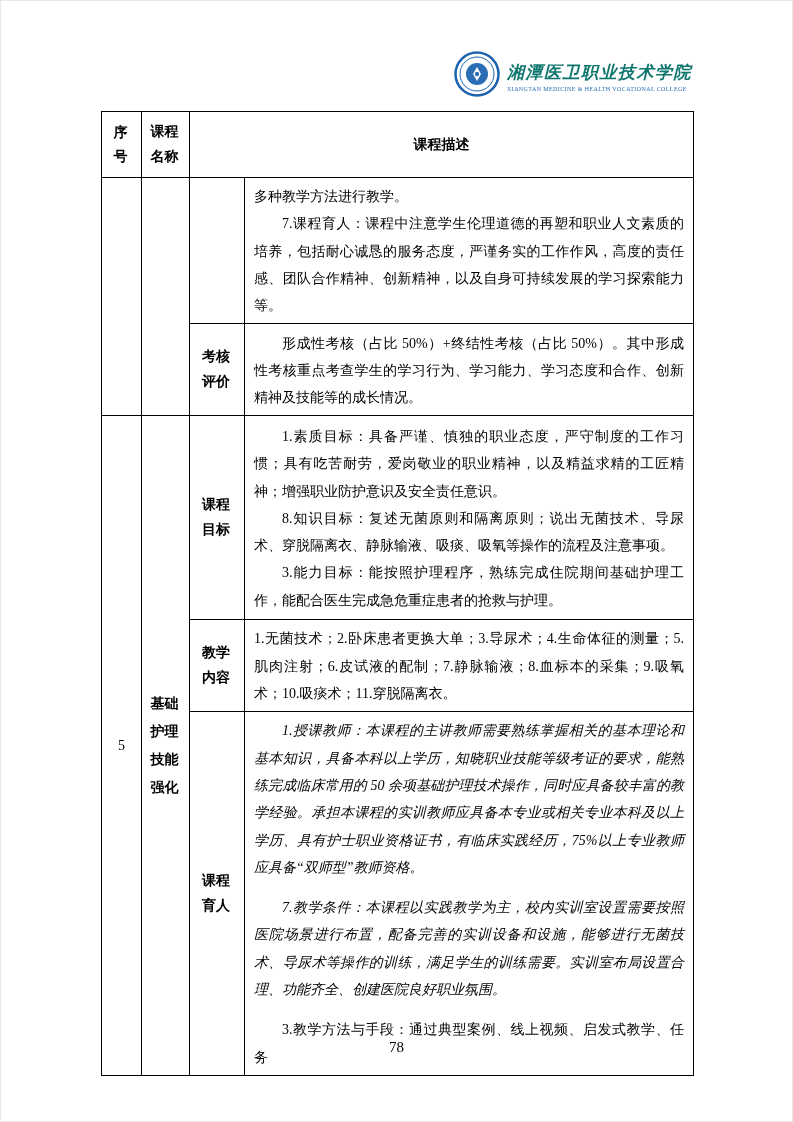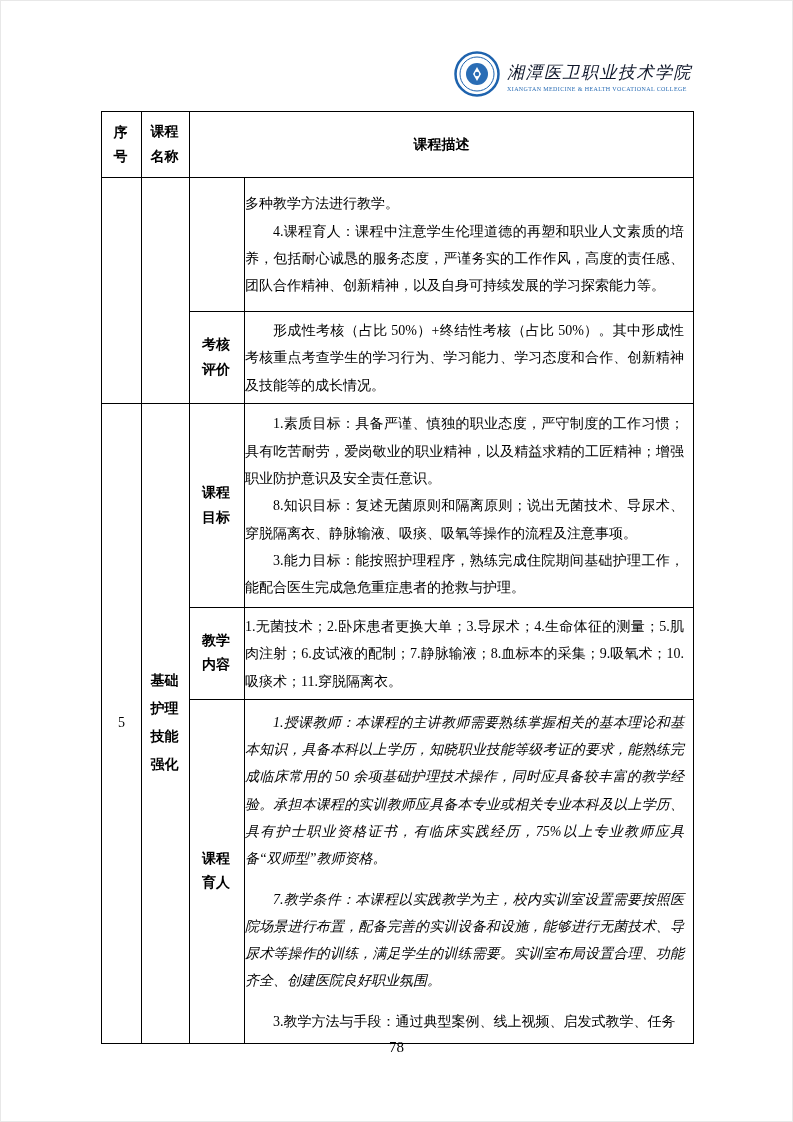--- a/index.html
+++ b/index.html
@@ -17,21 +17,21 @@
     border: 1px solid #e8e8e8;
   }
 
   
   .logo {
     position: absolute; top: 50px; right: 100px;
     display: flex; align-items: center; gap: 7px;
   }
   .logo-text { display: flex; flex-direction: column; align-items: flex-start; }
   .logo-cn {
-    color: #0f172a; font-size: 17px; font-weight: normal;
+    color: #0f766e; font-size: 17px; font-weight: bold;
     font-style: italic; letter-spacing: 1.5px; white-space: nowrap;
   }
   .logo-en {
     color: #2a6db5; font-size: 6px; letter-spacing: 0.4px;
     margin-top: 2px; white-space: nowrap;
   }
 
   
   table.course-table {
     position: absolute; left: 100px; top: 110px;
@@ -58,21 +58,21 @@
   .course-table th { font-weight: bold; text-align: center; }
 
   .wrap1 { width: 1.15em; margin: 0 auto; text-align: left; line-height: 1.7; word-break: break-all; }
   .wrap2 { width: 2.15em; margin: 8px auto; text-align: left; line-height: 1.75; word-break: break-all; }
 
   .num-cell  { text-align: center; }
   .name-cell { font-weight: bold; text-align: center; }
   .name-cell .wrap2 { line-height: 2.0; }
   .label-cell { font-weight: bold; text-align: center; }
 
-  .content-cell { vertical-align: top; padding: 5px 9px 4px 0; }
+  .content-cell { vertical-align: top; padding: 5px 9px 4px 9px; }
   .content-cell p.para {
     text-align: justify;
     line-height: 1.95;
   }
   .content-cell p.indent { text-indent: 2em; }
   .content-cell p.gap-after { margin-bottom: 13px; font-style: italic; }
 
   
   .page-number {
     position: absolute; left: 0; top: 1038px; width: 100%;
@@ -120,21 +120,21 @@
         <span>课程描述</span>
       </th>
     </tr>
 
     <tr class="r-cont">
       <td rowspan="2"></td>
       <td rowspan="2"></td>
       <td class="label-cell"></td>
       <td class="content-cell">
         <p class="para">多种教学方法进行教学。</p>
-        <p class="para indent">4.课程育人：课程中注意学生伦理道德的再塑和职业人文素质的培养，包括耐心诚恳的服务态度，严谨务实的工作作风，高度的责任感、团队合作精神、创新精神，以及自身可持续发展的学习探索能力等。</p>
+        <p class="para indent">7.课程育人：课程中注意学生伦理道德的再塑和职业人文素质的培养，包括耐心诚恳的服务态度，严谨务实的工作作风，高度的责任感、团队合作精神、创新精神，以及自身可持续发展的学习探索能力等。</p>
       </td>
     </tr>
 
     <tr class="r-assess">
       <td class="label-cell">
         <div class="wrap2">考核评价</div>
       </td>
       <td class="content-cell">
         <p class="para indent">形成性考核（占比 50%）+终结性考核（占比 50%）。其中形成性考核重点考查学生的学习行为、学习能力、学习态度和合作、创新精神及技能等的成长情况。</p>
       </td>

